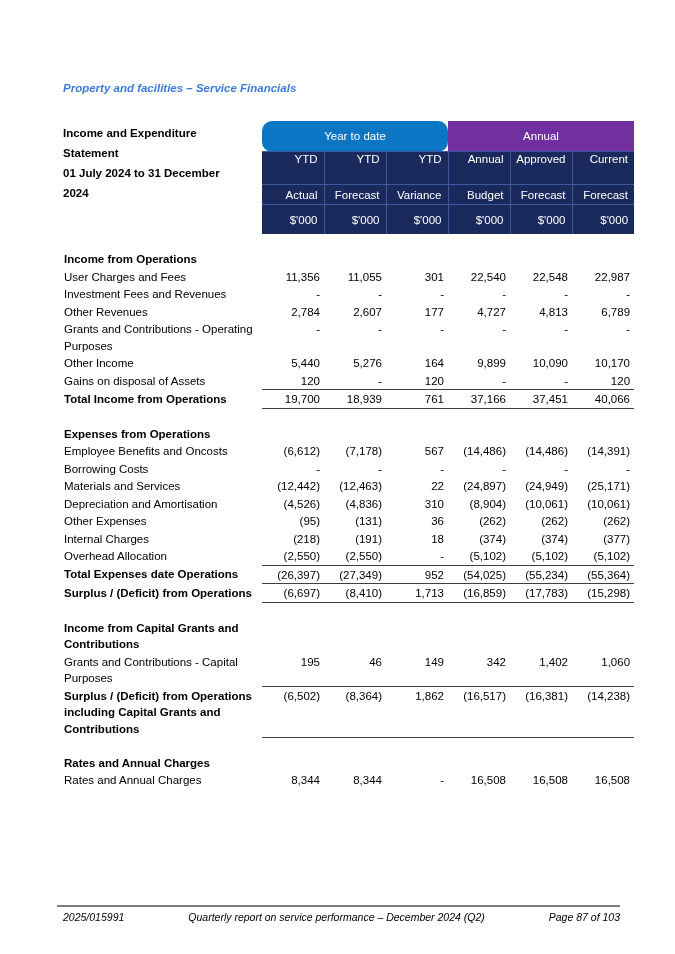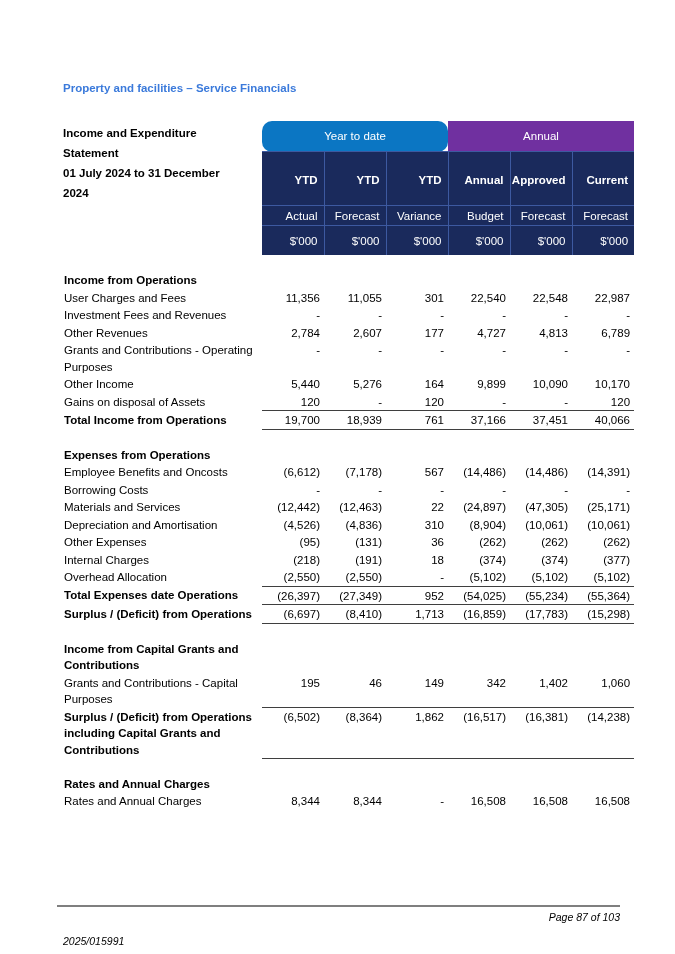--- a/index.html
+++ b/index.html
@@ -6,21 +6,21 @@
     --c-title:#3B7ADB; --c-ytd:#0B76C3; --c-annual:#7030A0;
     --c-navy:#1A2A5C; --c-sep:#3D59A0; --c-rule:#3F3F3F; --c-frule:#7F7F7F;
   }
   html,body{margin:0;padding:0;background:#fff;}
   .page{
     position:relative; width:675px; height:954px; background:#ffffff;
     font-family:"Liberation Sans", sans-serif; color:#000; overflow:hidden;
   }
   .doc-title{
     position:absolute; left:63px; top:82px;
-    font-size:11.5px; font-weight:bold; color:var(--c-title);
+    font-size:11.5px; font-weight:bold; color:var(--c-title);font-style:italic;
   }
   table.stmt{
     position:absolute; left:63px; top:121px;
     border-collapse:collapse; table-layout:fixed; width:571px;
     font-size:11.5px;
   }
   col.c-label{width:199px;} col.c-num{width:62px;}
   th.label-head{
     vertical-align:top; text-align:left; font-weight:bold; font-size:11.5px;
     line-height:20px; padding:2px 0 0 0; background:#fff;
@@ -32,40 +32,40 @@
     font-weight:normal;
   }
   td.band-ytd{background:var(--c-ytd);border-radius:10px;}
   td.band-annual{background:var(--c-annual);}
   tr.nh td{
     background:var(--c-navy); color:#fff; text-align:right;
     padding:0 6px 0 0; border-top:1px solid var(--c-sep);
     border-left:1px solid var(--c-sep); font-weight:normal;
   }
   tr.nh td.first{border-left:none;}
-  tr.nh0 td{height:31px; vertical-align:top; padding-top:22px;font-weight:bold;}
+  tr.nh0 td{height:31px; vertical-align:top; padding-top:1px;}
   tr.nh1 td{height:19px; vertical-align:middle;}
   tr.nh2 td{height:29px; vertical-align:middle;}
   tbody td{
     vertical-align:top; line-height:16.5px; padding-top:1px; padding-bottom:0;
   }
   td.label{text-align:left; padding-right:8px;}
   td.label.b{font-weight:bold;}
   td.sec-h{font-weight:bold;}
   td.num{text-align:right; padding-right:4px; padding-left:2px;}
   td.bt{border-top:1px solid var(--c-rule);}
   td.bb{border-bottom:1px solid var(--c-rule);}
   tr.gap td{height:16px; padding:0;}
   .footer{
     position:absolute; left:57px; top:905px; width:563px;
     border-top:2px solid var(--c-frule); padding-top:4px;
     display:flex; justify-content:space-between;
     font-style:italic; font-size:10.5px;
   }
-  .footer .f-left{padding-left:6px;margin-top:24px;}
+  .footer .f-left{padding-left:6px;}
 </style>
 </head>
 <body>
 
 <div class="page">
 
   <div class="doc-title">Property and facilities – Service Financials</div>
 
   <table class="stmt">
     <colgroup>
@@ -208,21 +208,21 @@
           <td class="num">-</td>
           <td class="num">-</td>
           <td class="num">-</td>
         </tr>
         <tr>
           <td class="label">Materials and Services</td>
           <td class="num">(12,442)</td>
           <td class="num">(12,463)</td>
           <td class="num">22</td>
           <td class="num">(24,897)</td>
-          <td class="num">(47,305)</td>
+          <td class="num">(24,949)</td>
           <td class="num">(25,171)</td>
         </tr>
         <tr>
           <td class="label">Depreciation and Amortisation</td>
           <td class="num">(4,526)</td>
           <td class="num">(4,836)</td>
           <td class="num">310</td>
           <td class="num">(8,904)</td>
           <td class="num">(10,061)</td>
           <td class="num">(10,061)</td>
@@ -313,16 +313,17 @@
           <td class="num">-</td>
           <td class="num">16,508</td>
           <td class="num">16,508</td>
           <td class="num">16,508</td>
         </tr>
       </tbody>
   </table>
 
   <div class="footer">
     <span class="f-left">2025/015991</span>
+    <span class="f-center">Quarterly report on service performance – December 2024 (Q2)</span>
     <span class="f-right">Page 87 of 103</span>
   </div>
 
 </div>
 
 </body></html>

